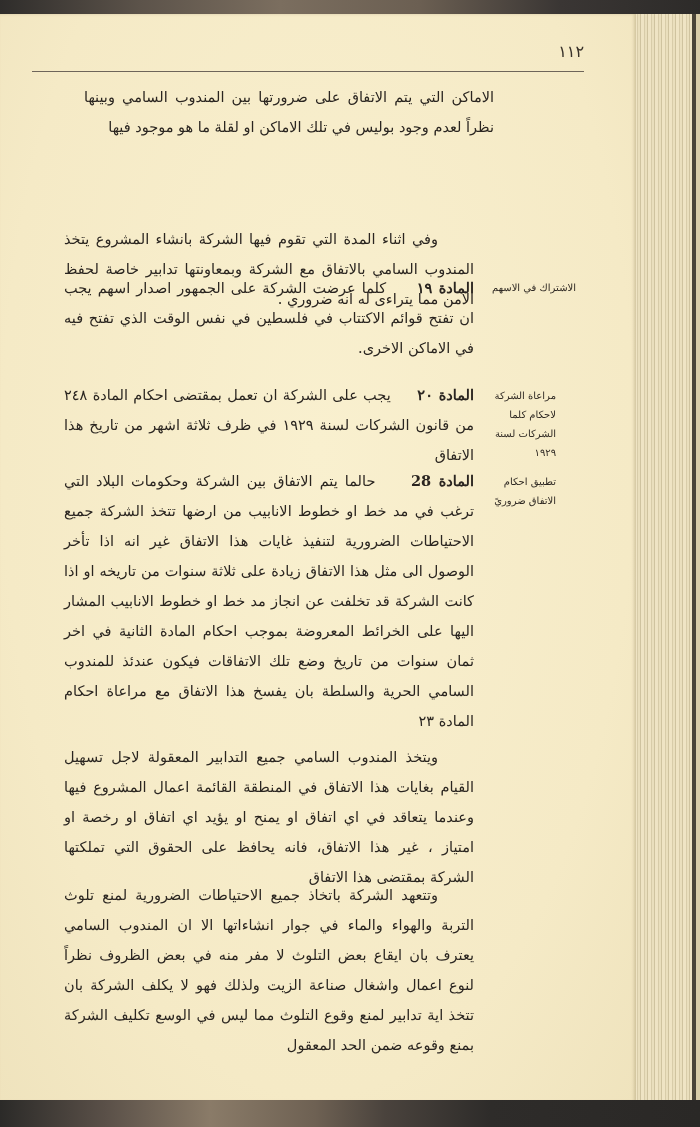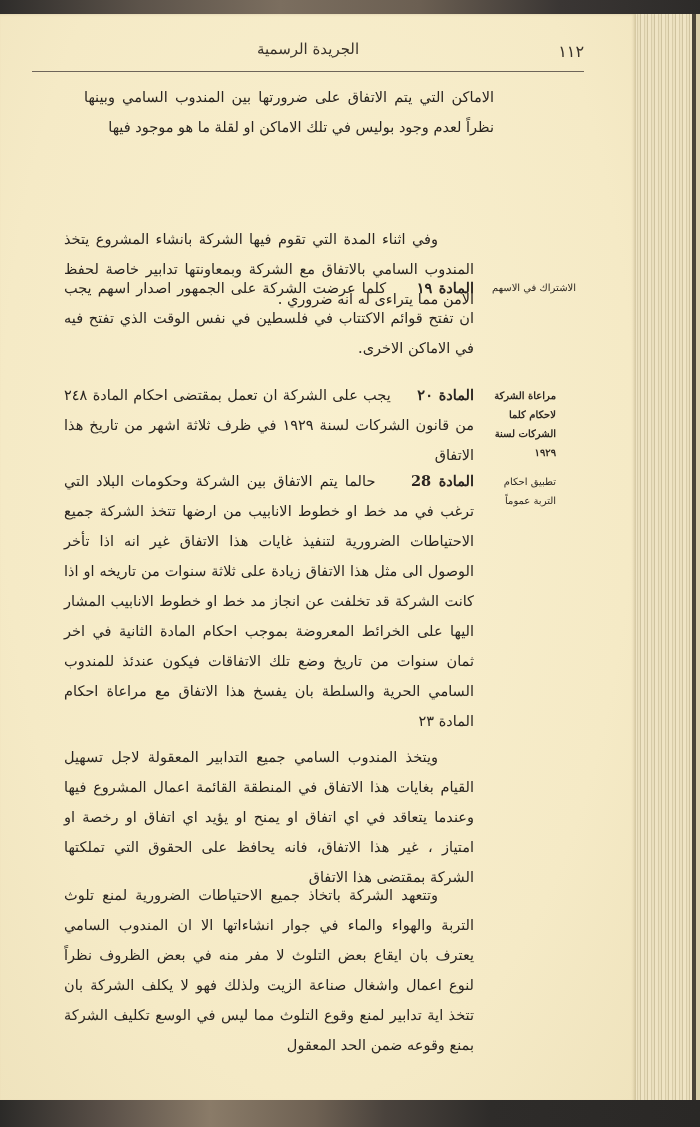--- a/index.html
+++ b/index.html
@@ -117,50 +117,49 @@
 <div class="scan">
   <div class="top-edge"></div>
 
   <div class="page-stack">
     <div class="cover-edge"></div>
     <div class="cover-edge2"></div>
   </div>
 
   <div class="page">
     <div class="running-head">
-      <div class="running-title">الجريدة الرسمية</div>
       <div class="page-number">١١٢</div>
     </div>
     <div class="head-rule"></div>
 
     <div class="para body-col" style="top:68px;margin-left:20px;">الاماكن التي يتم الاتفاق على ضرورتها بين المندوب السامي وبينها نظراً لعدم وجود بوليس في تلك الاماكن او لقلة ما هو موجود فيها</div>
 
     <div class="para body-col first-indent" style="top:166px;margin-top:44px;">وفي اثناء المدة التي تقوم فيها الشركة بانشاء المشروع يتخذ المندوب السامي بالاتفاق مع الشركة وبمعاونتها تدابير خاصة لحفظ الامن مما يتراءى له انه ضروري .</div>
 
     <div class="margin-note" style="top:264px; width:120px; right:60px;">الاشتراك في الاسهم</div>
     <div class="para" style="top:259px; left:64px; width:410px;">
       <span class="article-head">المادة ١٩</span>
       <span>&nbsp;&nbsp;&nbsp;</span>
       <span>كلما عرضت الشركة على الجمهور اصدار اسهم يجب ان تفتح قوائم الاكتتاب في فلسطين في نفس الوقت الذي تفتح فيه في الاماكن الاخرى.</span>
     </div>
 
-    <div class="margin-note" style="top:372px;font-weight:bold;">
+    <div class="margin-note" style="top:372px;">
       <div>مراعاة الشركة</div>
       <div>لاحكام كلما</div>
       <div>الشركات لسنة ١٩٢٩</div>
     </div>
     <div class="para body-col" style="top:366px;">
       <span class="article-head">المادة ٢٠</span>
       <span>&nbsp;&nbsp;&nbsp;</span>
       <span>يجب على الشركة ان تعمل بمقتضى احكام المادة ٢٤٨ من قانون الشركات لسنة ١٩٢٩ في ظرف ثلاثة اشهر من تاريخ هذا الاتفاق</span>
     </div>
 
     <div class="margin-note" style="top:458px;">
       <div>تطبيق احكام</div>
-      <div>التربة عموماً</div>
+      <div>الاتفاق ضروريً</div>
     </div>
     <div class="para body-col" style="top:452px;">
       <span class="article-head">المادة 28</span>
       <span>&nbsp;&nbsp;&nbsp;</span>
       <span>حالما يتم الاتفاق بين الشركة وحكومات البلاد التي ترغب في مد خط او خطوط الانابيب من ارضها تتخذ الشركة جميع الاحتياطات الضرورية لتنفيذ غايات هذا الاتفاق غير انه اذا تأخر الوصول الى مثل هذا الاتفاق زيادة على ثلاثة سنوات من تاريخه او اذا كانت الشركة قد تخلفت عن انجاز مد خط او خطوط الانابيب المشار اليها على الخرائط المعروضة بموجب احكام المادة الثانية في اخر ثمان سنوات من تاريخ وضع تلك الاتفاقات فيكون عندئذ للمندوب السامي الحرية والسلطة بان يفسخ هذا الاتفاق مع مراعاة احكام المادة ٢٣</span>
     </div>
 
     <div class="para body-col first-indent" style="top:728px;">ويتخذ المندوب السامي جميع التدابير المعقولة لاجل تسهيل القيام بغايات هذا الاتفاق في المنطقة القائمة اعمال المشروع فيها وعندما يتعاقد في اي اتفاق او يمنح او يؤيد اي اتفاق او رخصة او امتياز ، غير هذا الاتفاق، فانه يحافظ على الحقوق التي تملكتها الشركة بمقتضى هذا الاتفاق</div>
 
     <div class="para body-col first-indent" style="top:866px;">وتتعهد الشركة باتخاذ جميع الاحتياطات الضرورية لمنع تلوث التربة والهواء والماء في جوار انشاءاتها الا ان المندوب السامي يعترف بان ايقاع بعض التلوث لا مفر منه في بعض الظروف نظراً لنوع اعمال واشغال صناعة الزيت ولذلك فهو لا يكلف الشركة بان تتخذ اية تدابير لمنع وقوع التلوث مما ليس في الوسع تكليف الشركة بمنع وقوعه ضمن الحد المعقول</div>

